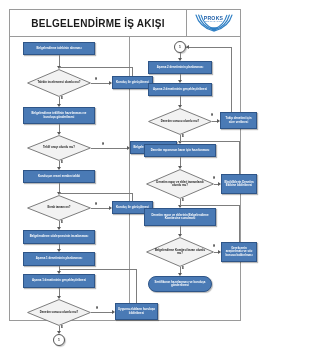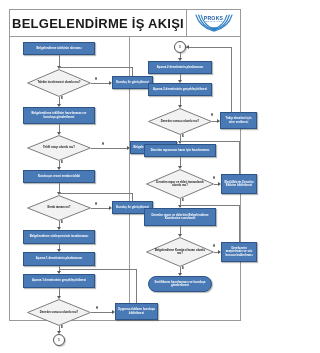--- a/index.html
+++ b/index.html
@@ -15,21 +15,21 @@
   .hdr{
     position:absolute;left:9px;top:9px;width:232px;height:28px;
     border:1px solid #9a9a9a;box-sizing:border-box;background:#fff;
   }
   .hdr-title-cell{
     position:absolute;left:0;top:0;right:53px;bottom:0;
     display:flex;align-items:center;justify-content:center;
     border-right:1px solid #9a9a9a;box-sizing:border-box;
   }
   .hdr-title{
-    font-size:13px;font-weight:bold;letter-spacing:.25px;color:#1a1a1a;
+    font-size:10px;font-weight:bold;letter-spacing:.25px;color:#1a1a1a;
     white-space:nowrap;
   }
   .hdr-logo-cell{
     position:absolute;right:0;top:0;width:53px;bottom:0;
     display:flex;align-items:center;justify-content:center;
   }
   .logo-wrap{position:relative;width:46px;height:24px;}
   .logo-wrap svg{position:absolute;left:0;top:0;}
   .logo-txt{
     position:absolute;left:0;right:0;top:3.5px;text-align:center;

